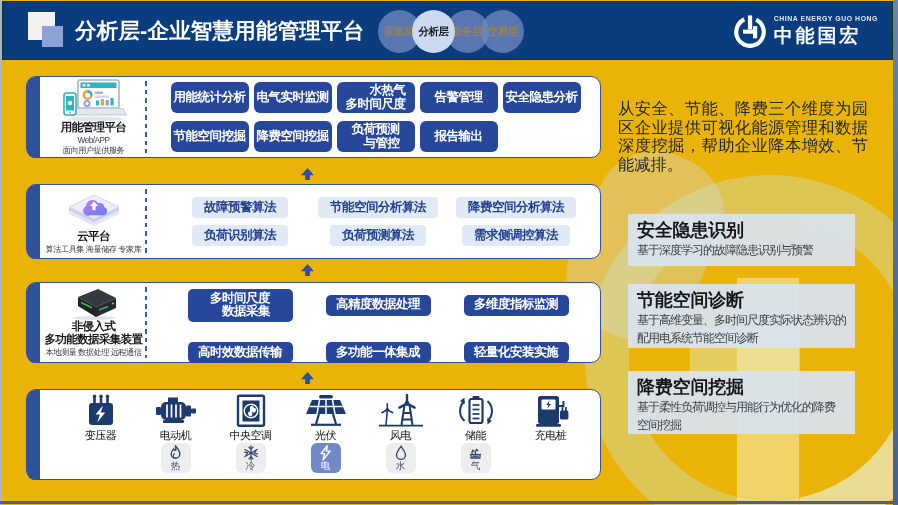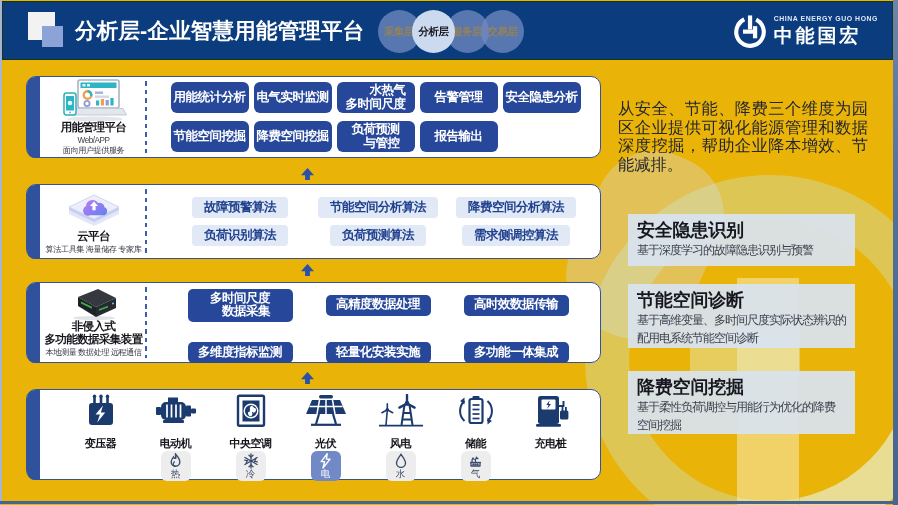--- a/index.html
+++ b/index.html
@@ -93,21 +93,21 @@
   .flow-arrow { position:absolute; left:301px; width:13px; height:12px; line-height:0; }
   #arrow-1 { top:168px; } #arrow-2 { top:264px; } #arrow-3 { top:372px; }
 
   
   #devices-grid {
     position:absolute; left:36px; right:12px; top:5px; bottom:4px;
     display:grid; grid-template-columns:repeat(7,1fr);
   }
   .device { display:flex; flex-direction:column; align-items:center; }
   .device .d-ico { height:33px; display:flex; align-items:flex-end; justify-content:center; line-height:0; }
-  .device .d-lbl { font-size:11px; font-weight:bold; color:#15151c; letter-spacing:-0.5px; margin-top:9px; line-height:12px; }
+  .device .d-lbl { font-size:11px; font-weight:normal; color:#15151c; letter-spacing:-0.5px; margin-top:1px; line-height:12px; }
   .chip {
     margin-top:2px; width:30px; height:30px; border-radius:6px; background:#ededee;
     display:flex; flex-direction:column; align-items:center; justify-content:center;
   }
   .chip .c-ico { line-height:0; }
   .chip .c-lbl { font-size:9.5px; line-height:10px; color:#3c4964; margin-top:0.5px; }
   .chip.active { background:var(--chip-active,#7289c7); }
   .chip.active .c-lbl { color:#fff; }
 
   
@@ -259,24 +259,24 @@
             <circle cx="44" cy="16.5" r="1" fill="#6fc3ff"></circle>
           </svg></span>
       <div class="ttl">非侵入式
 多功能数据采集装置</div>
       <div class="sub">本地测量 数据处理 远程通信</div>
     </div>
     <div class="btns" id="btns-collector">
         <div class="btn-dark">多时间尺度
 数据采集</div>
         <div class="btn-dark">高精度数据处理</div>
+        <div class="btn-dark">多维度指标监测</div>
         <div class="btn-dark">高时效数据传输</div>
-        <div class="btn-dark">多维度指标监测</div>
+        <div class="btn-dark">多功能一体集成</div>
         <div class="btn-dark">轻量化安装实施</div>
-        <div class="btn-dark">多功能一体集成</div>
       </div>
   </div>
 
   <div id="panel-devices" class="panel layer-top">
     <div class="cap"></div>
     <div id="devices-grid">
         <div class="device">
           <span class="d-ico">
             <svg width="44" height="34" viewBox="0 0 44 34">
               <g fill="#1b3a6e">

